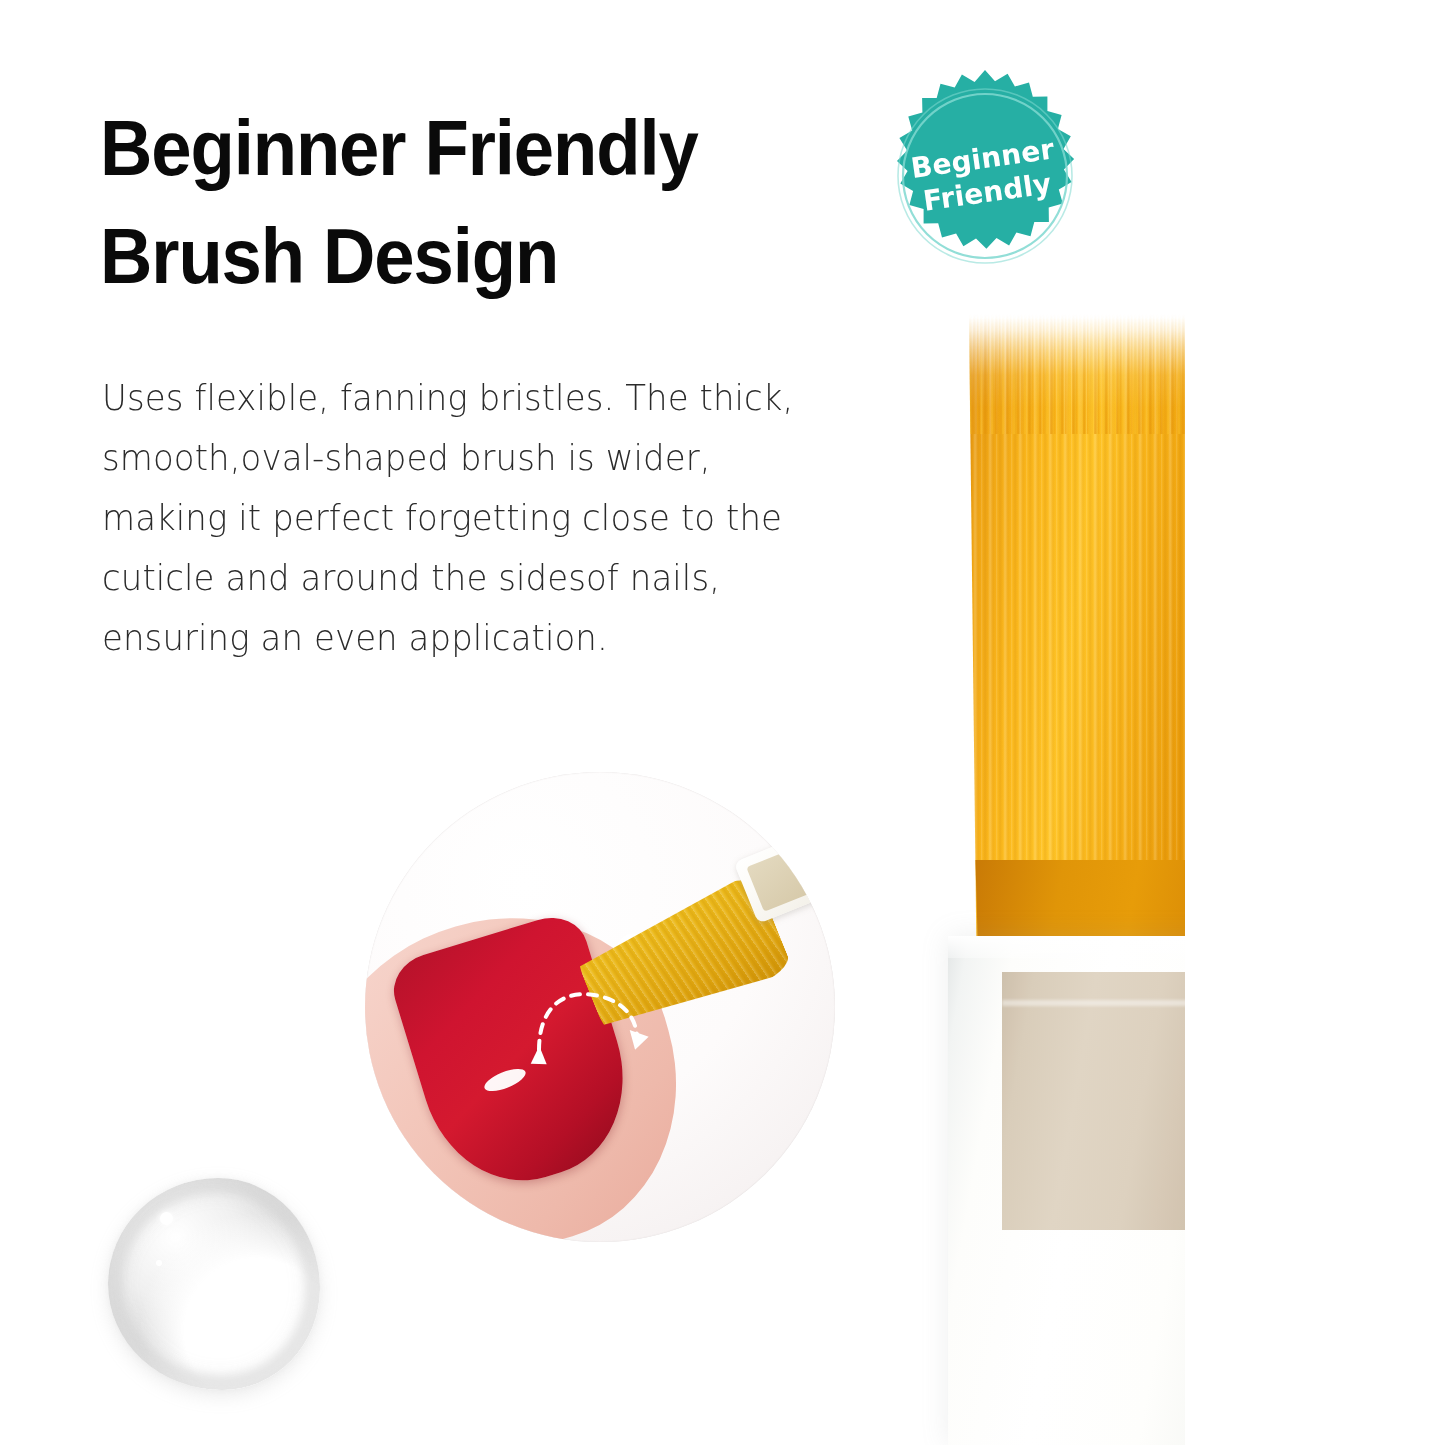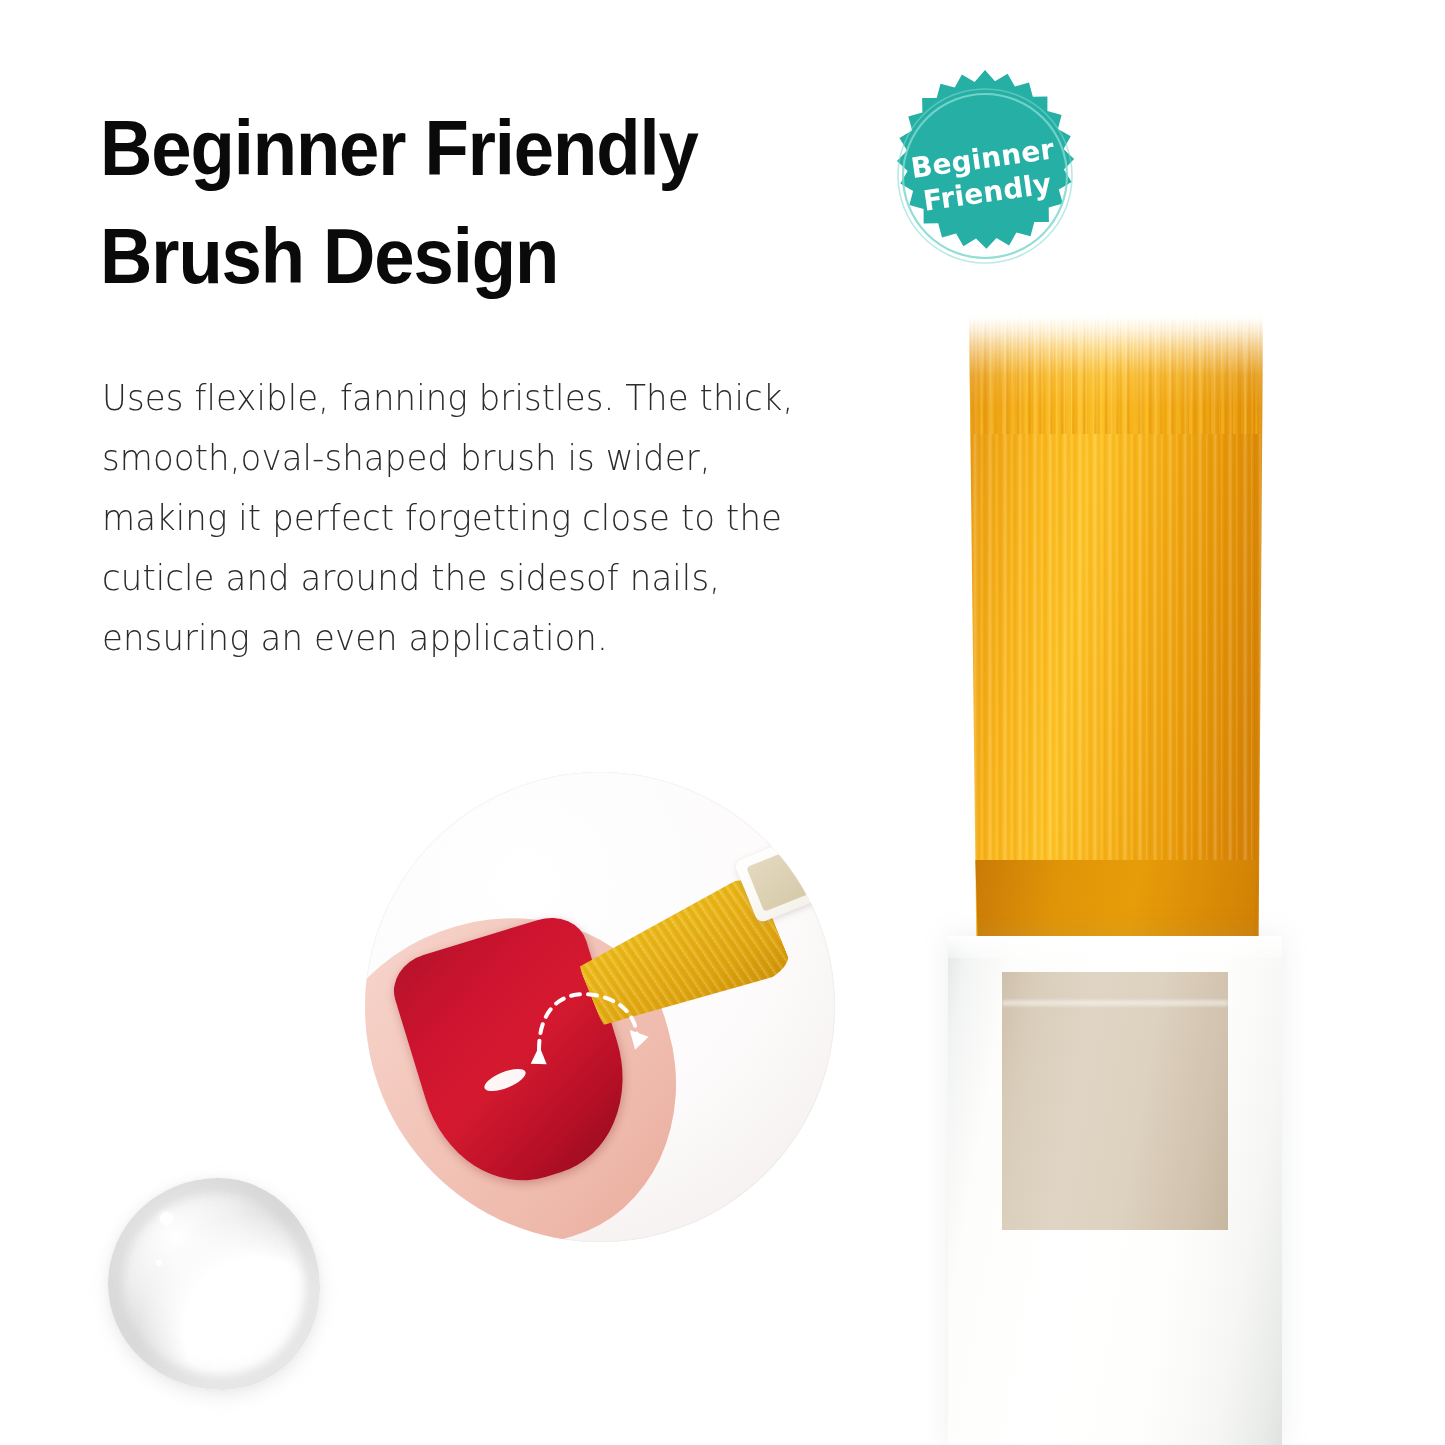--- a/index.html
+++ b/index.html
@@ -7,21 +7,21 @@
     margin: 0;
     padding: 0;
     background: #ffffff;
   }
   body {
     font-family: "Liberation Sans", sans-serif;
   }
 
   #canvas {
     position: relative;
-    width: 1445px;
+    width: 1185px;
     height: 1445px;
     background: #ffffff;
     overflow: hidden;
   }
 
   
   .headline {
     position: absolute;
     left: 100px;
     top: 95px;

